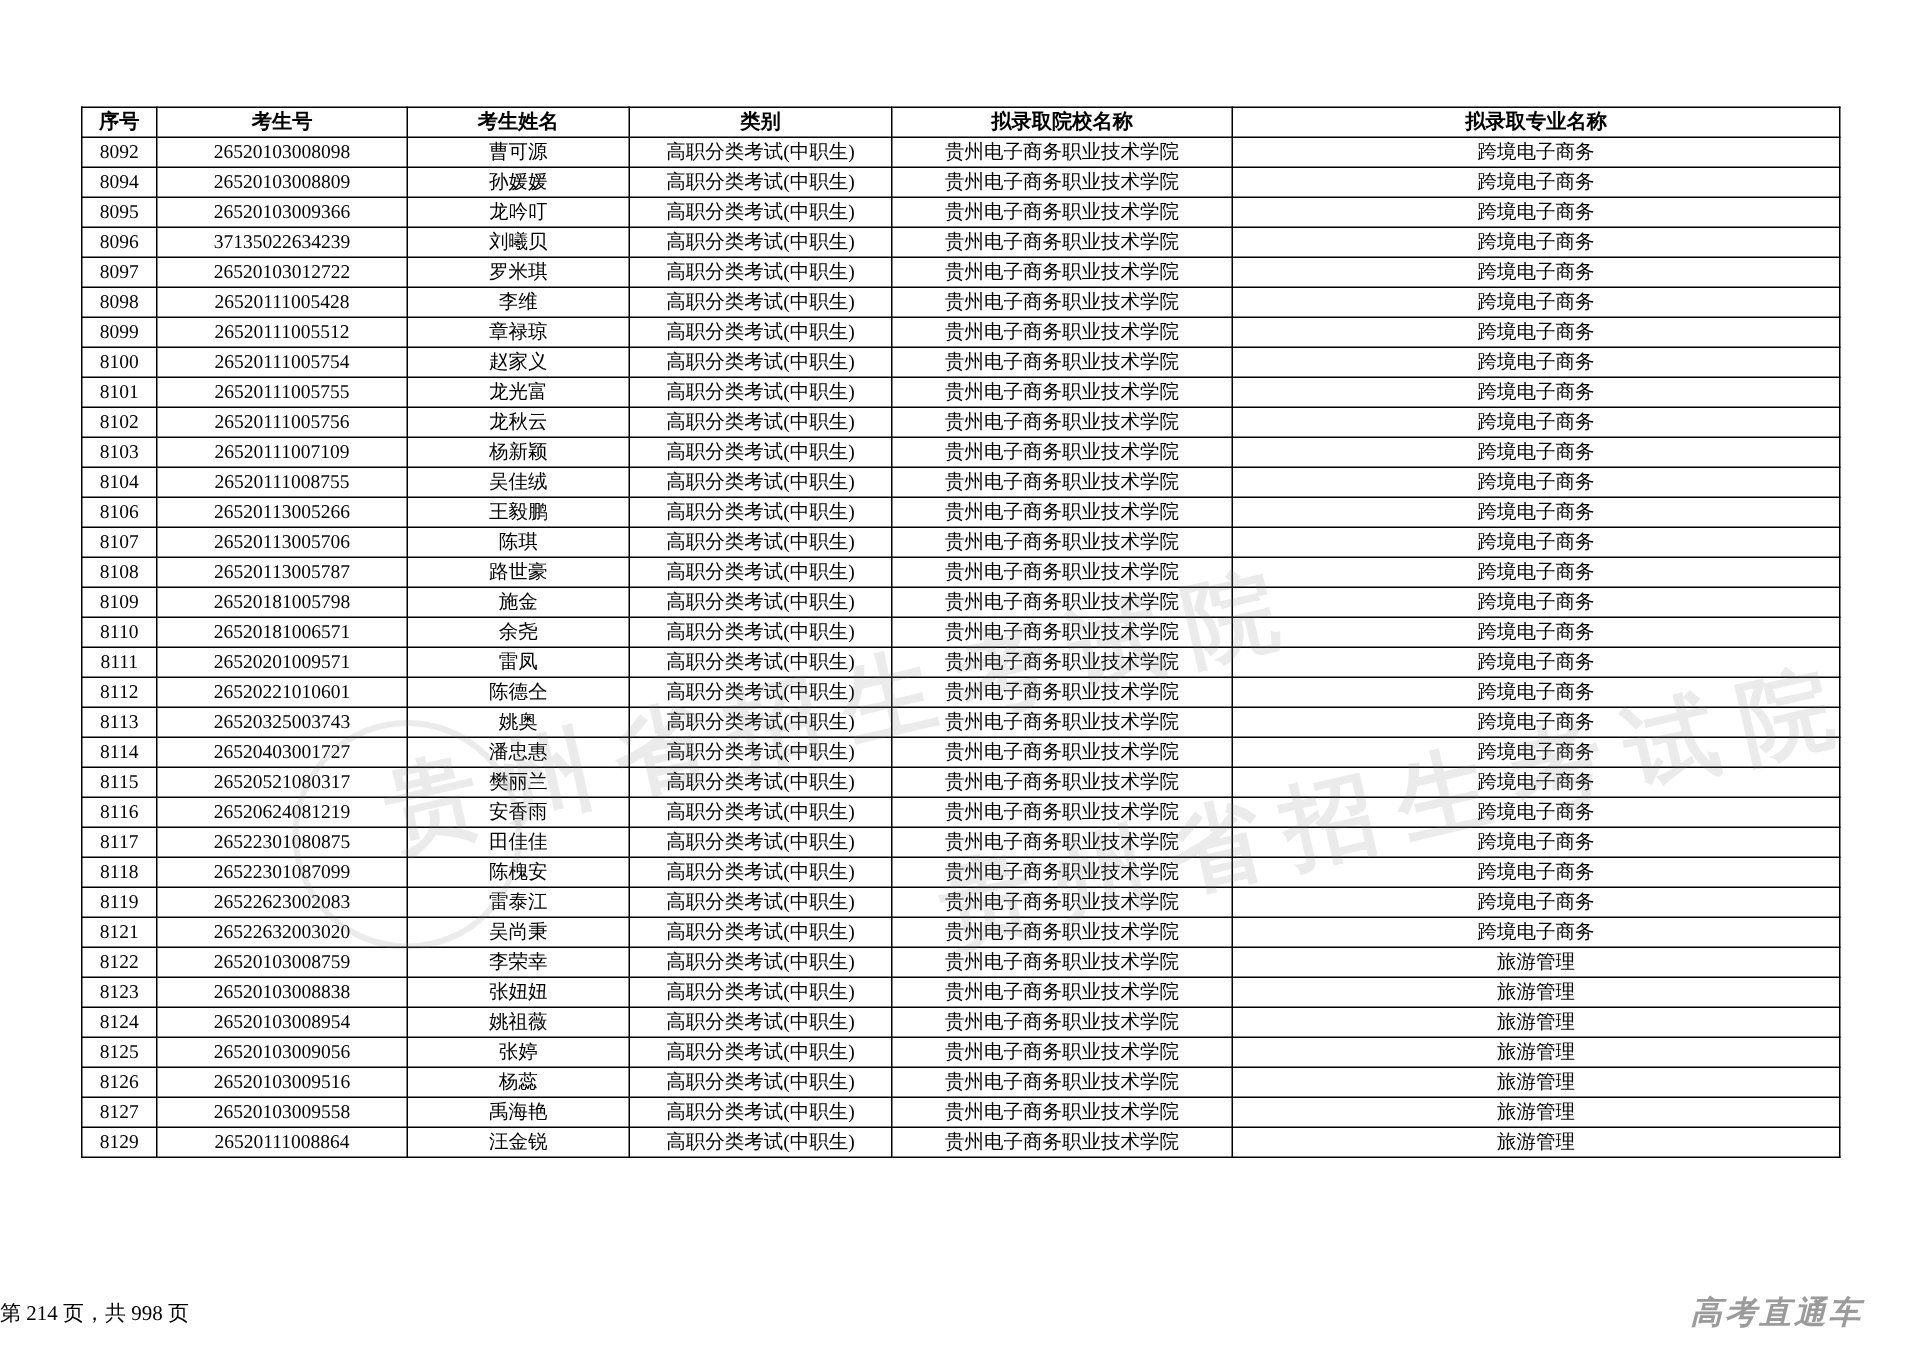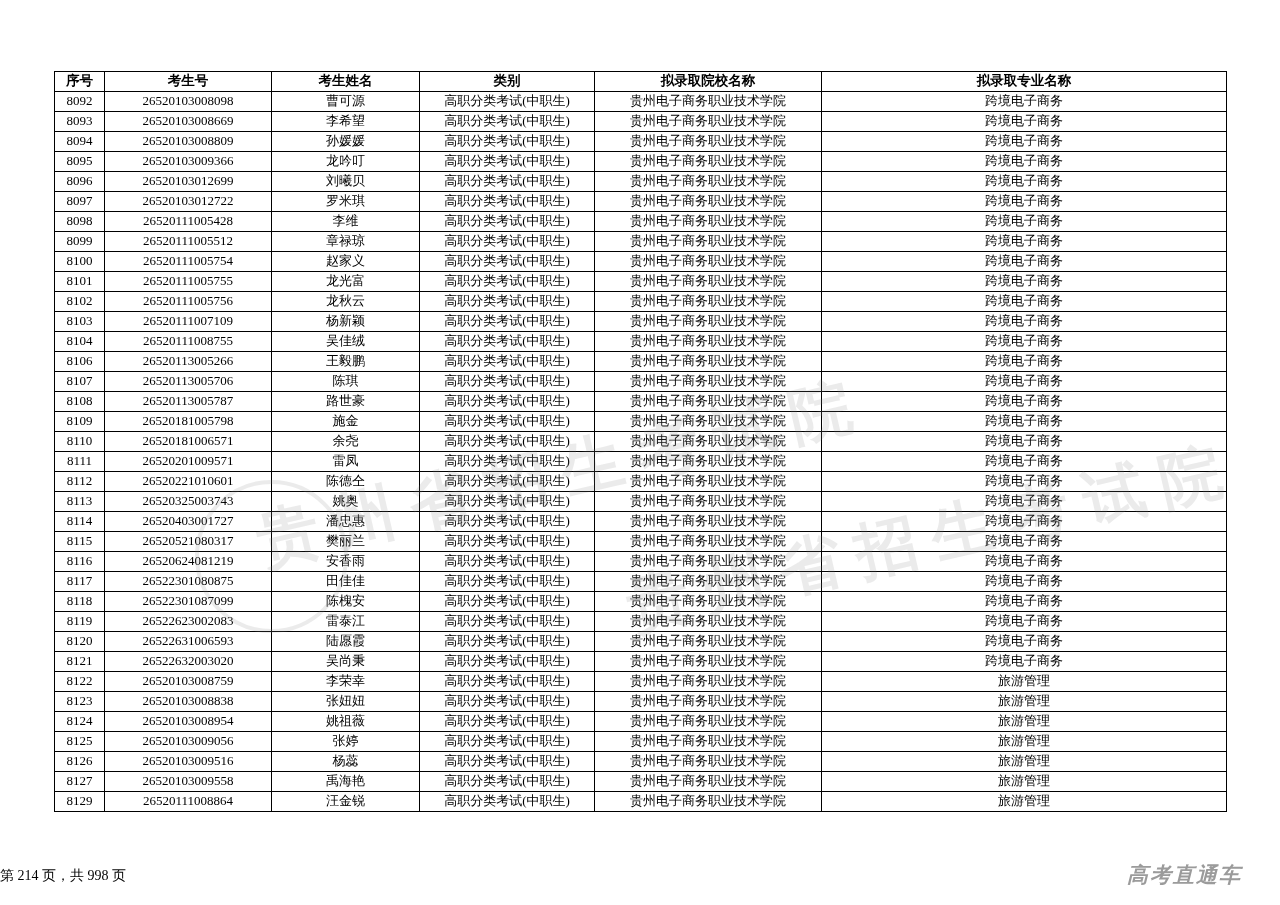--- a/index.html
+++ b/index.html
@@ -136,46 +136,38 @@
     <tbody>
         <tr>
           <td>8092</td>
           <td>26520103008098</td>
           <td>曹可源</td>
           <td>高职分类考试(中职生)</td>
           <td>贵州电子商务职业技术学院</td>
           <td>跨境电子商务</td>
         </tr>
         <tr>
-          <td>8093</td>
-          <td>26520103008669</td>
-          <td>李希望</td>
-          <td>高职分类考试(中职生)</td>
-          <td>贵州电子商务职业技术学院</td>
-          <td>跨境电子商务</td>
-        </tr>
-        <tr>
           <td>8094</td>
           <td>26520103008809</td>
           <td>孙媛媛</td>
           <td>高职分类考试(中职生)</td>
           <td>贵州电子商务职业技术学院</td>
           <td>跨境电子商务</td>
         </tr>
         <tr>
           <td>8095</td>
           <td>26520103009366</td>
           <td>龙吟叮</td>
           <td>高职分类考试(中职生)</td>
           <td>贵州电子商务职业技术学院</td>
           <td>跨境电子商务</td>
         </tr>
         <tr>
           <td>8096</td>
-          <td>26520103012699</td>
+          <td>37135022634239</td>
           <td>刘曦贝</td>
           <td>高职分类考试(中职生)</td>
           <td>贵州电子商务职业技术学院</td>
           <td>跨境电子商务</td>
         </tr>
         <tr>
           <td>8097</td>
           <td>26520103012722</td>
           <td>罗米琪</td>
           <td>高职分类考试(中职生)</td>
@@ -339,28 +331,20 @@
           <td>26522301087099</td>
           <td>陈槐安</td>
           <td>高职分类考试(中职生)</td>
           <td>贵州电子商务职业技术学院</td>
           <td>跨境电子商务</td>
         </tr>
         <tr>
           <td>8119</td>
           <td>26522623002083</td>
           <td>雷泰江</td>
-          <td>高职分类考试(中职生)</td>
-          <td>贵州电子商务职业技术学院</td>
-          <td>跨境电子商务</td>
-        </tr>
-        <tr>
-          <td>8120</td>
-          <td>26522631006593</td>
-          <td>陆愿霞</td>
           <td>高职分类考试(中职生)</td>
           <td>贵州电子商务职业技术学院</td>
           <td>跨境电子商务</td>
         </tr>
         <tr>
           <td>8121</td>
           <td>26522632003020</td>
           <td>吴尚秉</td>
           <td>高职分类考试(中职生)</td>
           <td>贵州电子商务职业技术学院</td>

